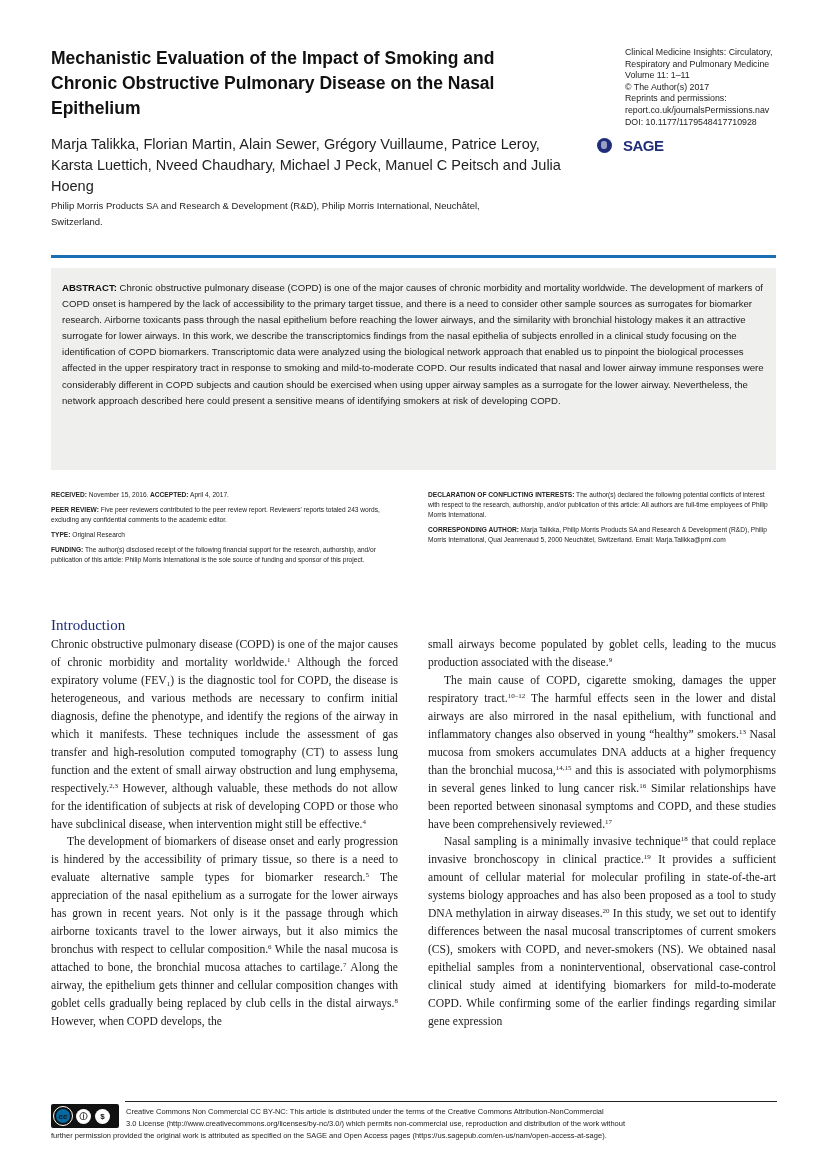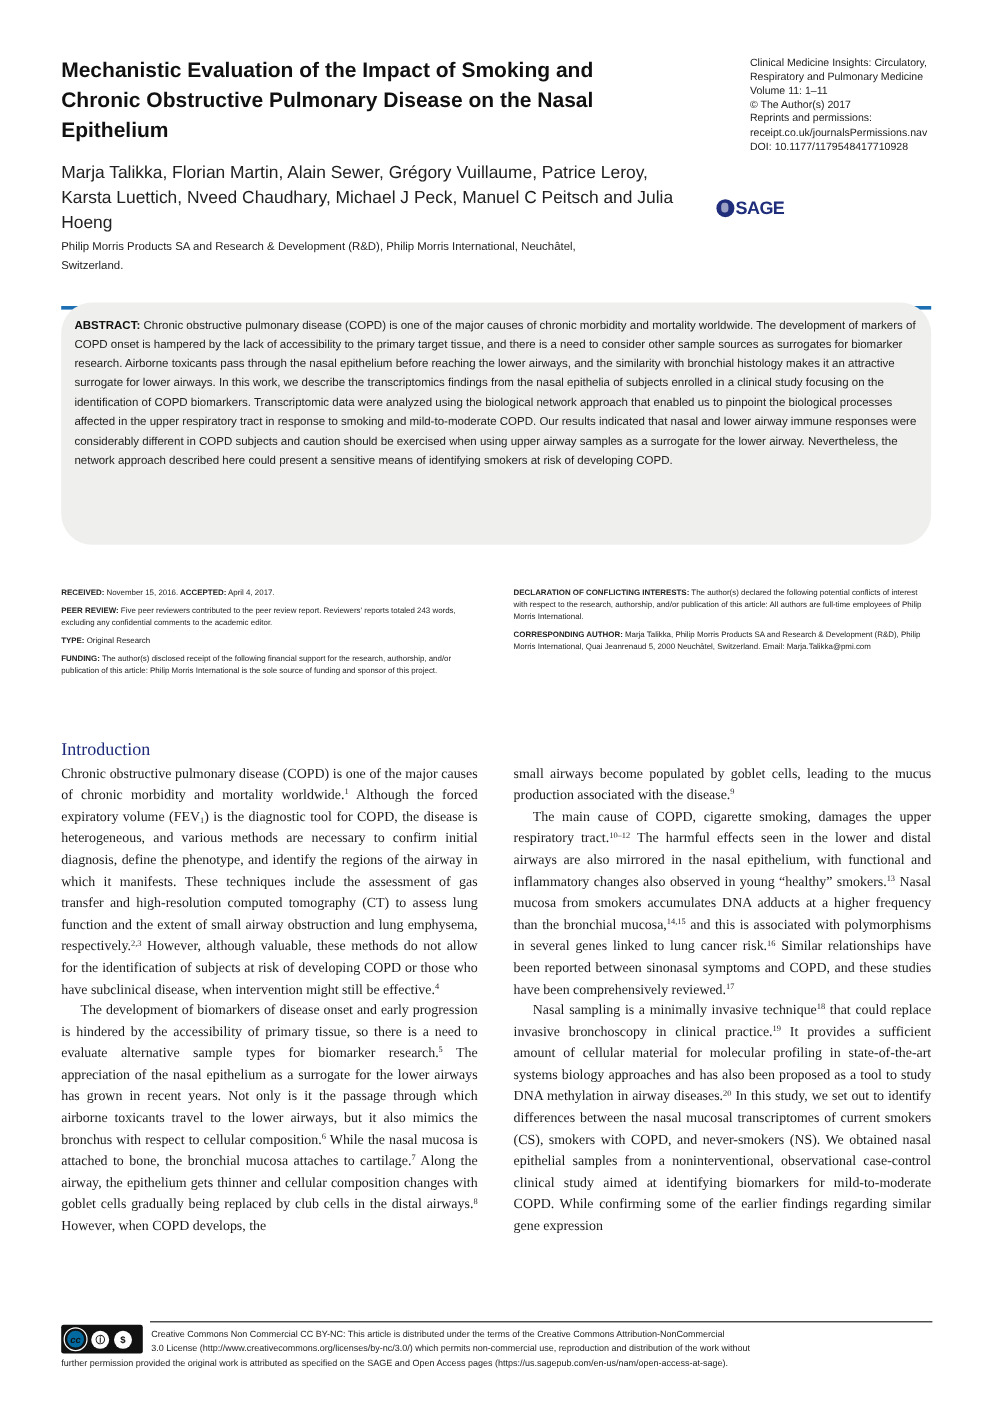--- a/index.html
+++ b/index.html
@@ -8,28 +8,28 @@
 
   .title { position: absolute; left: 51px; top: 46px; width: 510px;
     font-family: "Liberation Sans", sans-serif; font-weight: bold; font-size: 17.5px; line-height: 25px; color: #111; }
   .authors { position: absolute; left: 51px; top: 134px; width: 510px;
     font-size: 14.5px; line-height: 21px; color: #222; }
   .affil { position: absolute; left: 51px; top: 198px; width: 470px;
     font-size: 9.5px; line-height: 16px; color: #222; }
 
   .meta { position: absolute; left: 597px; top: 47px; width: 200px; font-size: 8.8px; line-height: 11.6px; color: #222; margin-left: 28px; }
   .meta div { white-space: nowrap; }
-  .sage-logo { position: absolute; left: 597px; top: 137px; display: flex; align-items: center; gap: 1px; margin-top: 28px; }
+  .sage-logo { position: absolute; left: 597px; top: 137px; display: flex; align-items: center; gap: 11px; }
   .sage-logo .globe { width: 15px; height: 15px; border-radius: 50%; background: #1f2d7a; position: relative; }
   .sage-logo .globe::after { content: ""; position: absolute; left: 4px; top: 3px; width: 6px; height: 8px; border-radius: 40%; background: #fff; opacity: .55; }
   .sage-logo .word { font-weight: bold; font-size: 15px; letter-spacing: -0.5px; color: #1f2d7a; }
 
   .blue-rule { position: absolute; left: 51px; top: 255px; width: 725px; height: 3px; background: #1d6fb4; }
 
-  .abstract-box { position: absolute; left: 51px; top: 252px; width: 725px; height: 202px; background: #efefed; padding: 12px 8px 0 11px; border-radius: 26px; }
+  .abstract-box { position: absolute; left: 51px; top: 268px; width: 725px; height: 202px; background: #efefed; padding: 12px 8px 0 11px; }
   .abstract { font-size: 9.6px; line-height: 16.1px; color: #222; }
   .abstract b, .keywords b { font-weight: bold; color: #111; }
   .keywords { margin-top: 10px; font-size: 9.6px; color: #222; }
 
   .notes { position: absolute; font-size: 6.6px; line-height: 10px; color: #222; }
   .notes p { margin-bottom: 5px; }
   .notes b { font-weight: bold; }
   .notes-left { left: 51px; top: 490px; width: 350px; }
   .notes-right { left: 428px; top: 490px; width: 345px; }
 
@@ -55,21 +55,21 @@
 <h1 class="title">Mechanistic Evaluation of the Impact of Smoking and Chronic Obstructive Pulmonary Disease on the Nasal Epithelium</h1>
 <div class="authors">Marja Talikka, Florian Martin, Alain Sewer, Grégory Vuillaume, Patrice Leroy, Karsta Luettich, Nveed Chaudhary, Michael J Peck, Manuel C Peitsch and Julia Hoeng</div>
 <div class="affil">Philip Morris Products SA and Research &amp; Development (R&amp;D), Philip Morris International, Neuchâtel, Switzerland.</div>
 
 <div class="meta">
   <div>Clinical Medicine Insights: Circulatory,</div>
   <div>Respiratory and Pulmonary Medicine</div>
   <div>Volume 11: 1–11</div>
   <div>© The Author(s) 2017</div>
   <div>Reprints and permissions:</div>
-  <div>receipt.co.uk/journalsPermissions.nav</div>
+  <div>report.co.uk/journalsPermissions.nav</div>
   <div>DOI: 10.1177/1179548417710928</div>
 </div>
 <div class="sage-logo">
   <span class="globe"></span>
   <span class="word">SAGE</span>
 </div>
 
 <div class="blue-rule"></div>
 
 <div class="abstract-box">

